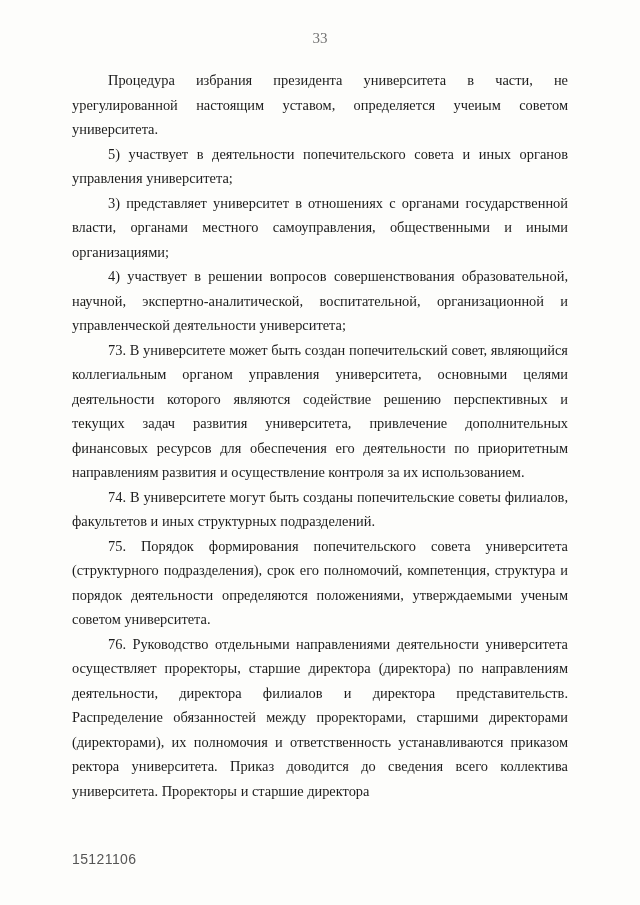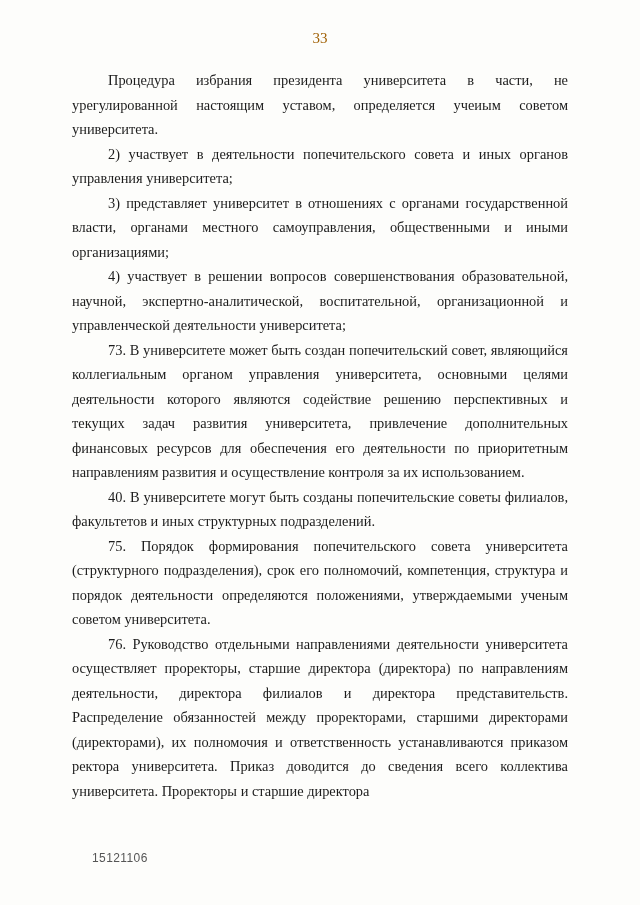--- a/index.html
+++ b/index.html
@@ -22,21 +22,21 @@
     height: 905px;
     background: #fdfdfb;
   }
   .page-number {
     position: absolute;
     top: 30px;
     left: 0;
     width: 640px;
     text-align: center;
     font-size: 15px;
-    color: #a16207;
+    color: #737373;
   }
   .content {
     position: absolute;
     top: 68px;
     left: 72px;
     width: 496px;
   }
   p.para {
     margin: 0 0 0 0;
     font-size: 14.4px;
@@ -47,40 +47,39 @@
     color: #1c1c1c;
     hyphens: none;
   }
   p.para:last-child {
     text-align: justify;
   }
   .footer-code {
     position: absolute;
     left: 72px;
     top: 851px;
-    font-size: 12px;
+    font-size: 14px;
     font-family: "Liberation Sans", sans-serif;
     color: #555;
     letter-spacing: 0.4px;
-    margin-left: 20px;
   }
 </style>
 </head>
 <body>
 
 <div class="page">
 
   <div class="page-number">33</div>
 
   <div class="content">
     <p class="para">Процедура избрания президента университета в части, не урегулированной настоящим уставом, определяется учеиым советом университета.</p>
-    <p class="para">2) участвует в деятельности попечительского совета и иных органов управления университета;</p>
+    <p class="para">5) участвует в деятельности попечительского совета и иных органов управления университета;</p>
     <p class="para">3) представляет университет в отношениях с органами государственной власти, органами местного самоуправления, общественными и иными организациями;</p>
     <p class="para">4) участвует в решении вопросов совершенствования образовательной, научной, экспертно-аналитической, воспитательной, организационной и управленческой деятельности университета;</p>
     <p class="para">73. В университете может быть создан попечительский совет, являющийся коллегиальным органом управления университета, основными целями деятельности которого являются содействие решению перспективных и текущих задач развития университета, привлечение дополнительных финансовых ресурсов для обеспечения его деятельности по приоритетным направлениям развития и осуществление контроля за их использованием.</p>
-    <p class="para">40. В университете могут быть созданы попечительские советы филиалов, факультетов и иных структурных подразделений.</p>
+    <p class="para">74. В университете могут быть созданы попечительские советы филиалов, факультетов и иных структурных подразделений.</p>
     <p class="para">75. Порядок формирования попечительского совета университета (структурного подразделения), срок его полномочий, компетенция, структура и порядок деятельности определяются положениями, утверждаемыми ученым советом университета.</p>
     <p class="para">76. Руководство отдельными направлениями деятельности университета осуществляет проректоры, старшие директора (директора) по направлениям деятельности, директора филиалов и директора представительств. Распределение обязанностей между проректорами, старшими директорами (директорами), их полномочия и ответственность устанавливаются приказом ректора университета. Приказ доводится до сведения всего коллектива университета. Проректоры и старшие директора</p>
   </div>
 
   <div class="footer-code">15121106</div>
 
 </div>
 
 </body></html>

